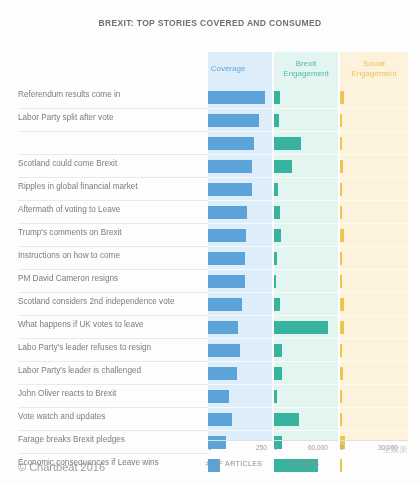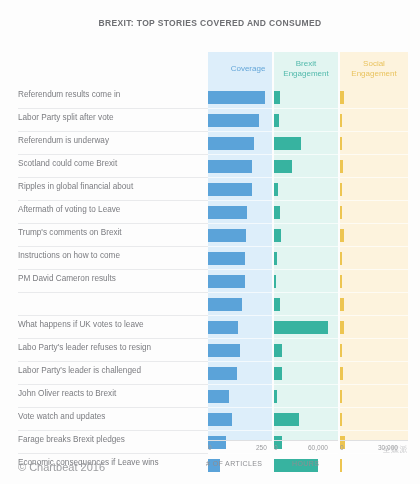--- a/index.html
+++ b/index.html
@@ -49,21 +49,21 @@
     top: 52px;
     height: 34px;
     display: flex;
     align-items: center;
     justify-content: center;
     text-align: center;
     font-size: 8px;
     line-height: 10.5px;
     pointer-events: none;
   }
-  #header-coverage { left: 216px; width: 64px; color: #64a6d8; text-align: center; }
+  #header-coverage { left: 196px; width: 64px; color: #64a6d8; text-align: center; }
   #header-search   { left: 274px; width: 64px; color: #51b9ab; }
   #header-social   { left: 340px; width: 68px; color: #e9c35f; }
 
   
   #rows {
     position: absolute;
     left: 0;
     top: 86px;
     width: 420px;
   }
@@ -197,41 +197,40 @@
         <div class="row-label">Labor Party split after vote</div>
         <div class="row-rule"></div>
         <div class="bar bar-coverage" title="Coverage: 200" style="width: 51.2px;"></div>
         <div class="row-rule-light rr-cov"></div>
         <div class="bar bar-search" title="Search Engagement: 5000" style="width: 5.33px;"></div>
         <div class="row-rule-light rr-sea"></div>
         <div class="bar bar-social" title="Social Engagement: 900" style="width: 2.04px;"></div>
         <div class="row-rule-light rr-soc"></div>
       </div>
       <div class="row">
-        <div class="row-label">Referendum is underway</div>
         <div class="row-rule"></div>
         <div class="bar bar-coverage" title="Coverage: 180" style="width: 46.08px;"></div>
         <div class="row-rule-light rr-cov"></div>
         <div class="bar bar-search" title="Search Engagement: 25500" style="width: 27.2px;"></div>
         <div class="row-rule-light rr-sea"></div>
         <div class="bar bar-social" title="Social Engagement: 800" style="width: 1.81px;"></div>
         <div class="row-rule-light rr-soc"></div>
       </div>
       <div class="row">
         <div class="row-label">Scotland could come Brexit</div>
         <div class="row-rule"></div>
         <div class="bar bar-coverage" title="Coverage: 172" style="width: 44.03px;"></div>
         <div class="row-rule-light rr-cov"></div>
         <div class="bar bar-search" title="Search Engagement: 16500" style="width: 17.6px;"></div>
         <div class="row-rule-light rr-sea"></div>
         <div class="bar bar-social" title="Social Engagement: 1200" style="width: 2.72px;"></div>
         <div class="row-rule-light rr-soc"></div>
       </div>
       <div class="row">
-        <div class="row-label">Ripples in global financial about</div>
+        <div class="row-label">Ripples in global financial market</div>
         <div class="row-rule"></div>
         <div class="bar bar-coverage" title="Coverage: 170" style="width: 43.52px;"></div>
         <div class="row-rule-light rr-cov"></div>
         <div class="bar bar-search" title="Search Engagement: 3500" style="width: 3.73px;"></div>
         <div class="row-rule-light rr-sea"></div>
         <div class="bar bar-social" title="Social Engagement: 700" style="width: 1.8px;"></div>
         <div class="row-rule-light rr-soc"></div>
       </div>
       <div class="row">
         <div class="row-label">Aftermath of voting to Leave</div>
@@ -257,30 +256,31 @@
         <div class="row-label">Instructions on how to come</div>
         <div class="row-rule"></div>
         <div class="bar bar-coverage" title="Coverage: 145" style="width: 37.12px;"></div>
         <div class="row-rule-light rr-cov"></div>
         <div class="bar bar-search" title="Search Engagement: 3200" style="width: 3.41px;"></div>
         <div class="row-rule-light rr-sea"></div>
         <div class="bar bar-social" title="Social Engagement: 800" style="width: 1.81px;"></div>
         <div class="row-rule-light rr-soc"></div>
       </div>
       <div class="row">
-        <div class="row-label">PM David Cameron results</div>
+        <div class="row-label">PM David Cameron resigns</div>
         <div class="row-rule"></div>
         <div class="bar bar-coverage" title="Coverage: 143" style="width: 36.61px;"></div>
         <div class="row-rule-light rr-cov"></div>
         <div class="bar bar-search" title="Search Engagement: 2200" style="width: 2.35px;"></div>
         <div class="row-rule-light rr-sea"></div>
         <div class="bar bar-social" title="Social Engagement: 800" style="width: 1.81px;"></div>
         <div class="row-rule-light rr-soc"></div>
       </div>
       <div class="row">
+        <div class="row-label">Scotland considers 2nd independence vote</div>
         <div class="row-rule"></div>
         <div class="bar bar-coverage" title="Coverage: 133" style="width: 34.05px;"></div>
         <div class="row-rule-light rr-cov"></div>
         <div class="bar bar-search" title="Search Engagement: 5400" style="width: 5.76px;"></div>
         <div class="row-rule-light rr-sea"></div>
         <div class="bar bar-social" title="Social Engagement: 1900" style="width: 4.31px;"></div>
         <div class="row-rule-light rr-soc"></div>
       </div>
       <div class="row">
         <div class="row-label">What happens if UK votes to leave</div>

